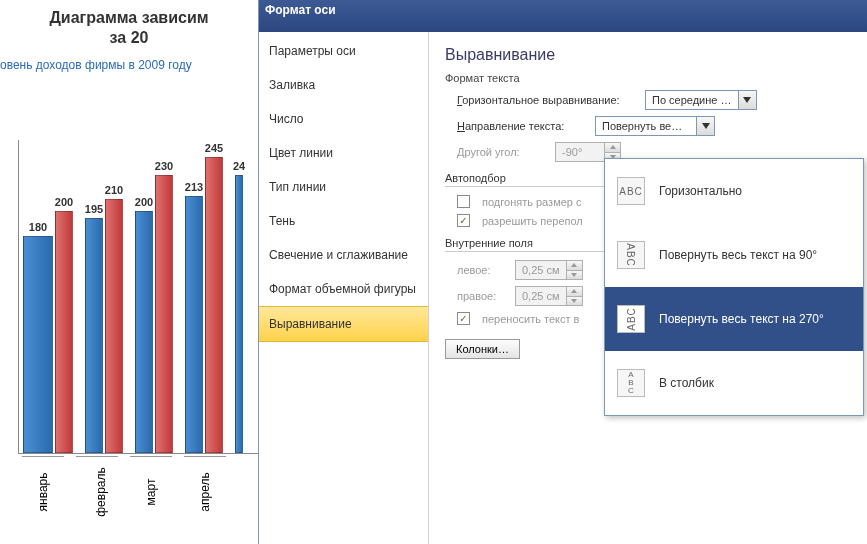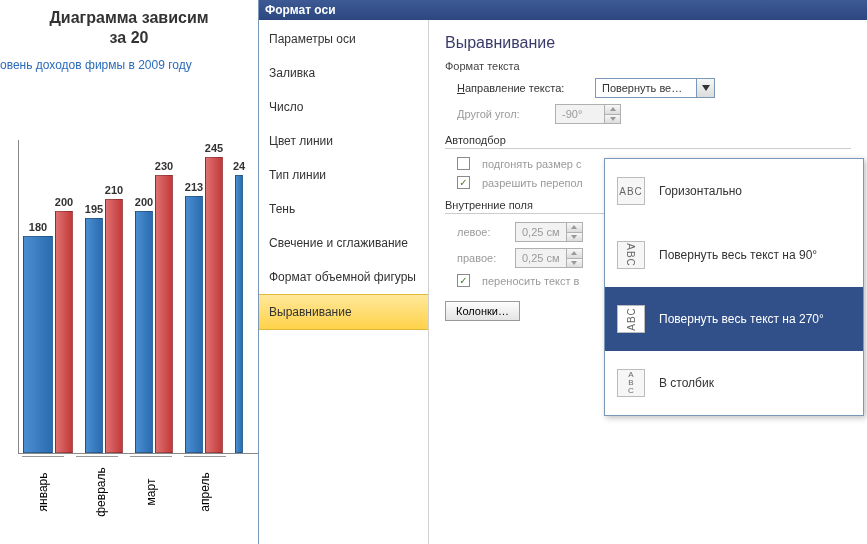--- a/index.html
+++ b/index.html
@@ -107,21 +107,21 @@
     width: 609px;
     height: 544px;
     border-left: 1px solid #7a99b8;
     background: #fff;
   }
   .titlebar {
     background: linear-gradient(to bottom,#3d5a95,#2c4780);
     color: #fff;
     font-weight: bold;
     font-size: 12px;
-    height: 20px;
+    height: 32px;
     line-height: 20px;
     padding-left: 6px;
   }
   .dlg-body {
     display: flex;
     height: calc(100% - 20px);
   }
   .nav {
     width: 170px;
     border-right: 1px solid #d0d0d0;
@@ -365,20 +365,31 @@
         <div class="nav-item">Тип линии</div>
         <div class="nav-item">Тень</div>
         <div class="nav-item">Свечение и сглаживание</div>
         <div class="nav-item">Формат объемной фигуры</div>
         <div class="nav-item selected">Выравнивание</div>
       </div>
     <div class="panel">
       <h2>Выравнивание</h2>
       <div class="section-label">Формат текста</div>
 
+      <div class="row">
+        <label class="underline-first" style="width:180px">Горизонтальное выравнивание:</label>
+        <div class="combo">
+          <span class="combo-text">По середине …</span>
+          <span class="combo-btn">
+            <svg viewBox="0 0 8 6">
+                <path d="M0 0 L8 0 L4 6 Z" fill="#333"></path>
+              </svg>
+          </span>
+        </div>
+      </div>
 
       <div class="row">
         <label class="underline-first" style="width:130px">Направление текста:</label>
         <div class="combo">
           <span class="combo-text" style="min-width:100px">Повернуть ве…</span>
           <span class="combo-btn">
             <svg viewBox="0 0 8 6">
                 <path d="M0 0 L8 0 L4 6 Z" fill="#333"></path>
               </svg>
           </span>

